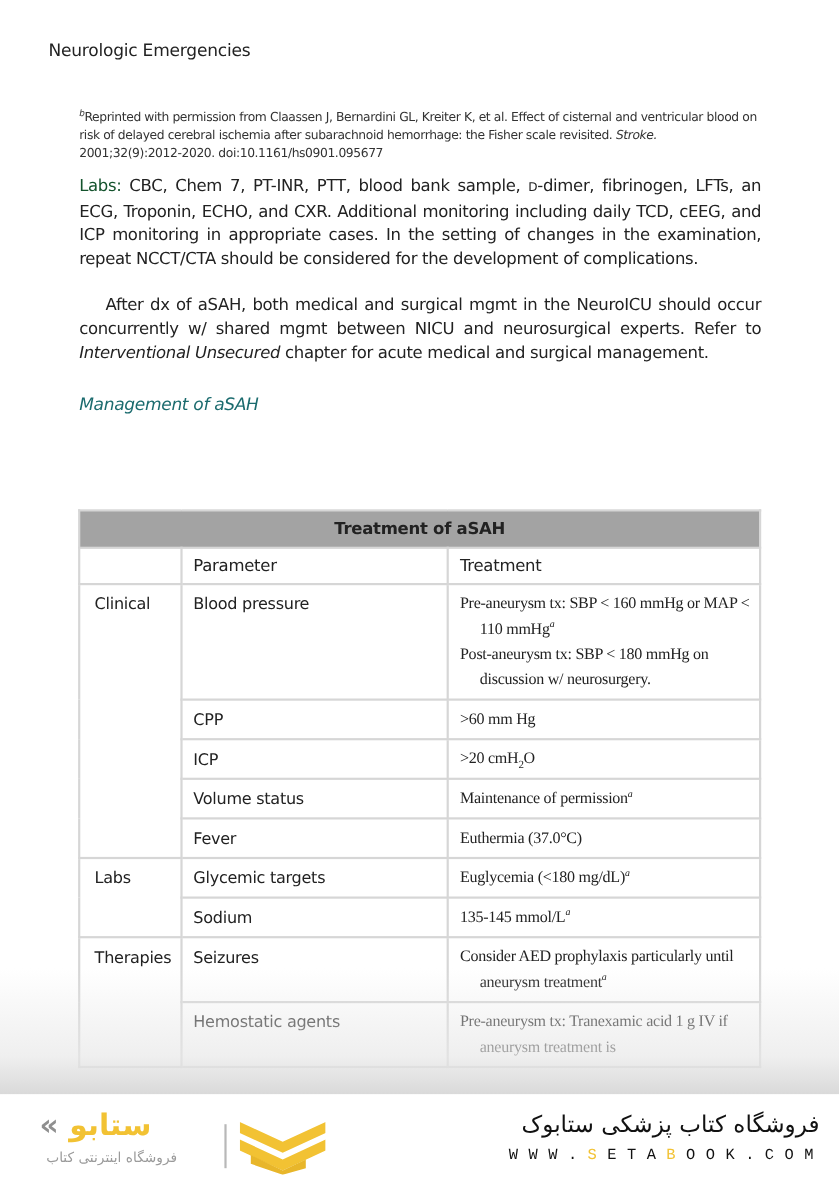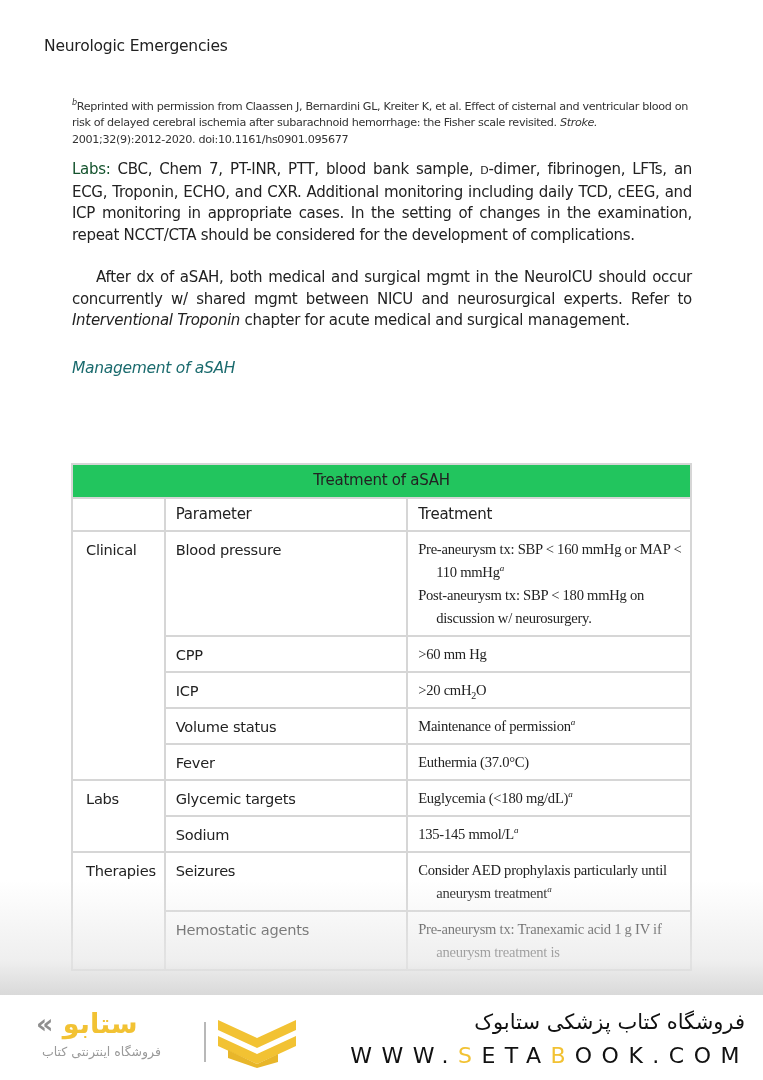--- a/index.html
+++ b/index.html
@@ -20,21 +20,21 @@
   .smallcaps { font-size: 11px; }
   .after-para { top: 267px; text-indent: 24px; }
   .after-para i { font-style: italic; }
 
   .section-heading { position: absolute; left: 72px; top: 359px; font-size: 15.5px; font-style: italic; color: #1b6b6e; letter-spacing: -0.3px; }
 
   .mgmt-para { top: 382px; }
 
   table.tx { position: absolute; left: 71px; top: 463px; width: 621px; border-collapse: collapse; font-size: 14.6px; color: #222; letter-spacing: -0.25px; }
   table.tx td, table.tx th { border: 2.5px solid #d6d6d6; vertical-align: top; text-align: left; font-weight: normal; }
-  table.tx .title-cell { background: #22c55e; text-align: center; font-weight: normal; height: 34px; padding: 6px 0 0 0; font-size: 15px; }
+  table.tx .title-cell { background: #a3a3a3; text-align: center; font-weight: bold; height: 34px; padding: 6px 0 0 0; font-size: 15px; }
   table.tx .colhead { font-weight: normal; height: 33px; padding: 6px 10px 0 10px; font-size: 15px; }
   table.tx td { padding: 6px 8px 5px 10px; line-height: 23px; }
   table.tx td.cat { width: 89px; padding-left: 13px; }
   table.tx td.param { width: 245px; }
   table.tx td.treat { width: 287px; padding-right: 5px; font-family: Liberation Serif, serif; }
   .hang { display: block; padding-left: 18px; text-indent: -18px; }
   .sup-a { font-style: italic; font-size: 9px; vertical-align: super; line-height: 0; }
   .sub2 { font-size: 10px; vertical-align: sub; line-height: 0; }
 
   .shade { position: absolute; left: 0; top: 880px; width: 763px; height: 115px; background: linear-gradient(to bottom, rgba(255,255,255,0) 0%, rgba(232,232,232,0.7) 70%, rgba(215,215,215,0.95) 100%); pointer-events: none; }
@@ -42,34 +42,34 @@
   .footer { position: absolute; left: 0; top: 995px; width: 763px; height: 85px; background: #ffffff; }
   .logo { position: absolute; left: 36px; top: 13px; width: 260px; height: 60px; }
   .logo-text { position: absolute; left: 0; top: 0; font-size: 27px; font-weight: bold; letter-spacing: -1px; }
   .logo-chev { color: #8f8f8f; }
   .logo-word { color: #f2c233; }
   .logo-sub { position: absolute; left: 6px; top: 36px; font-size: 12.5px; color: #9a9a9a; direction: rtl; }
   .logo-sep { position: absolute; left: 168px; top: 14px; width: 2px; height: 40px; background: #b8b8b8; }
   .logo-mark { position: absolute; left: 182px; top: 8px; width: 78px; height: 52px; }
 
   .shop-title { position: absolute; right: 18px; top: 15px; font-size: 21px; color: #111; direction: rtl; font-weight: normal; }
-  .shop-url { position: absolute; right: 14px; top: 48px; font-size: 22px; letter-spacing: 9.5px; color: #111; font-weight: 500; }
+  .shop-url { position: absolute; right: 14px; top: 48px; font-size: 14px; letter-spacing: 9.5px; color: #111; font-weight: 500; font-family: Liberation Mono, monospace; }
   .shop-url .hl { color: #f2c233; }
 </style>
 </head>
 <body>
 
 <div class="page">
   <div class="running-head">Neurologic Emergencies</div>
 
   <div class="footnote"><sup>b</sup><span>Reprinted with permission from Claassen J, Bernardini GL, Kreiter K, et al. Effect of cisternal and ventricular blood on risk of delayed cerebral ischemia after subarachnoid hemorrhage: the Fisher scale revisited. </span><i>Stroke.</i><span> 2001;32(9):2012-2020. doi:10.1161/hs0901.095677</span></div>
 
   <p class="body-text labs-para"><span class="labs-label">Labs:</span><span> CBC, Chem 7, PT-INR, PTT, blood bank sample, </span><span class="smallcaps">D</span><span>-dimer, fibrinogen, LFTs, an ECG, Troponin, ECHO, and CXR. Additional monitoring including daily TCD, cEEG, and ICP monitoring in appropriate cases. In the setting of changes in the examination, repeat NCCT/CTA should be considered for the development of complications.</span></p>
 
-  <p class="body-text after-para"><span>After dx of aSAH, both medical and surgical mgmt in the NeuroICU should occur concurrently w/ shared mgmt between NICU and neurosurgical experts. Refer to </span><i>Interventional Troponin</i><span> chapter for acute medical and surgical management.</span></p>
+  <p class="body-text after-para"><span>After dx of aSAH, both medical and surgical mgmt in the NeuroICU should occur concurrently w/ shared mgmt between NICU and neurosurgical experts. Refer to </span><i>Interventional Unsecured</i><span> chapter for acute medical and surgical management.</span></p>
 
   <div class="section-heading">Management of aSAH</div>
 
 
   <table class="tx">
     <tbody>
         <tr>
       <th colspan="3" class="title-cell">Treatment of aSAH</th>
     </tr>
     <tr>

